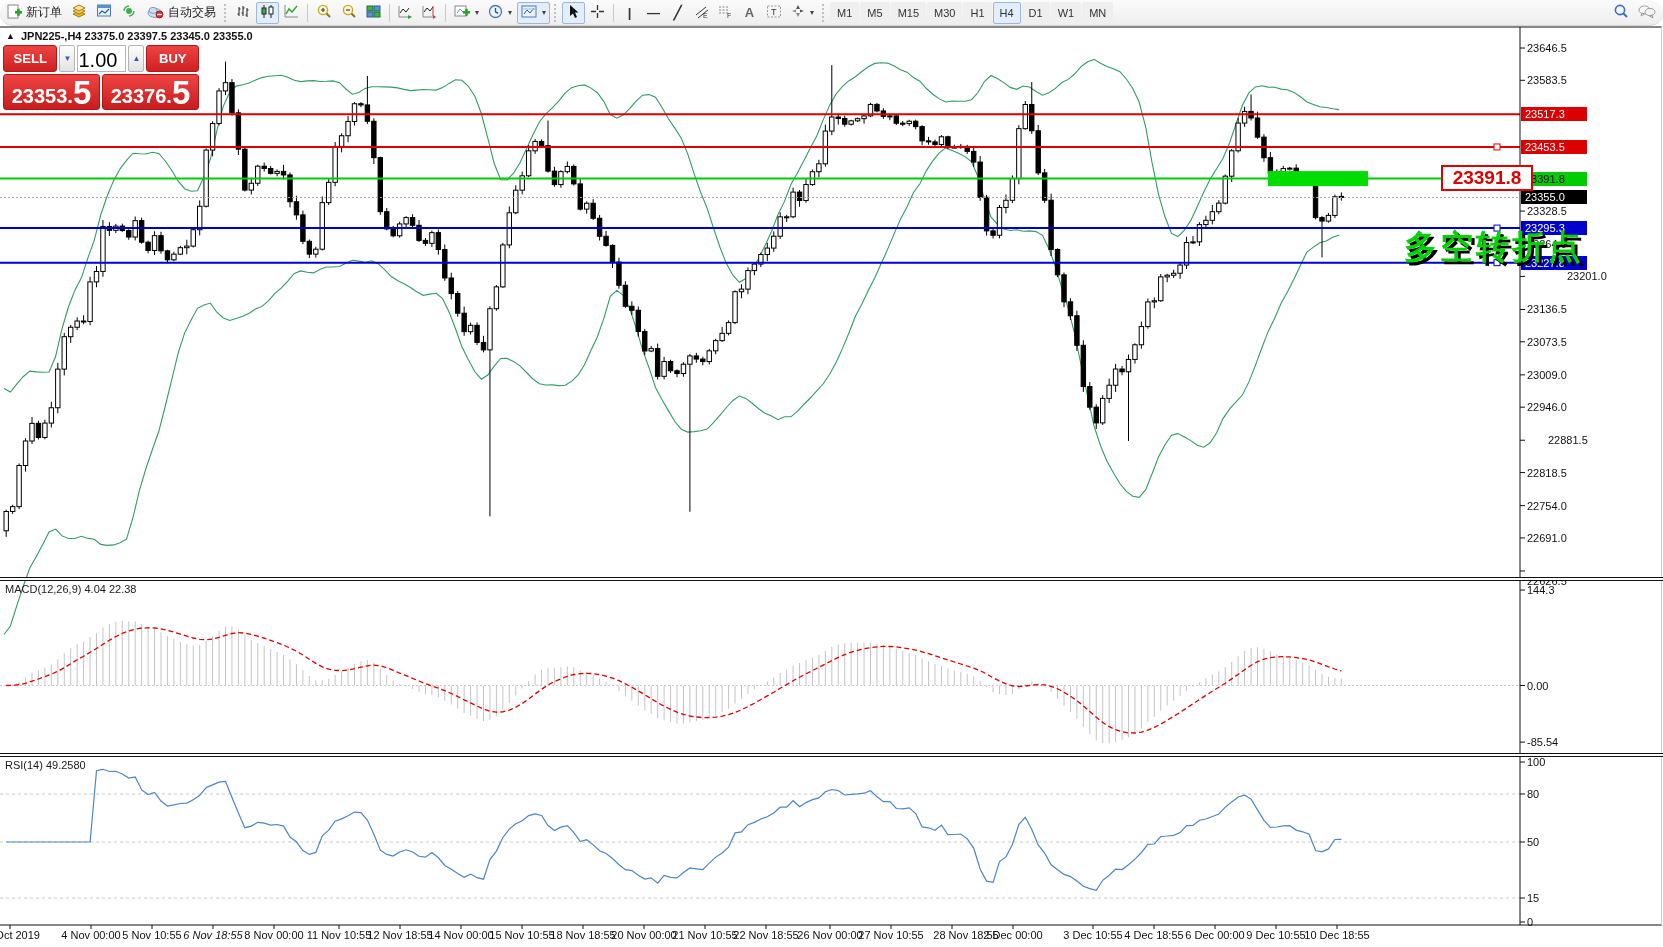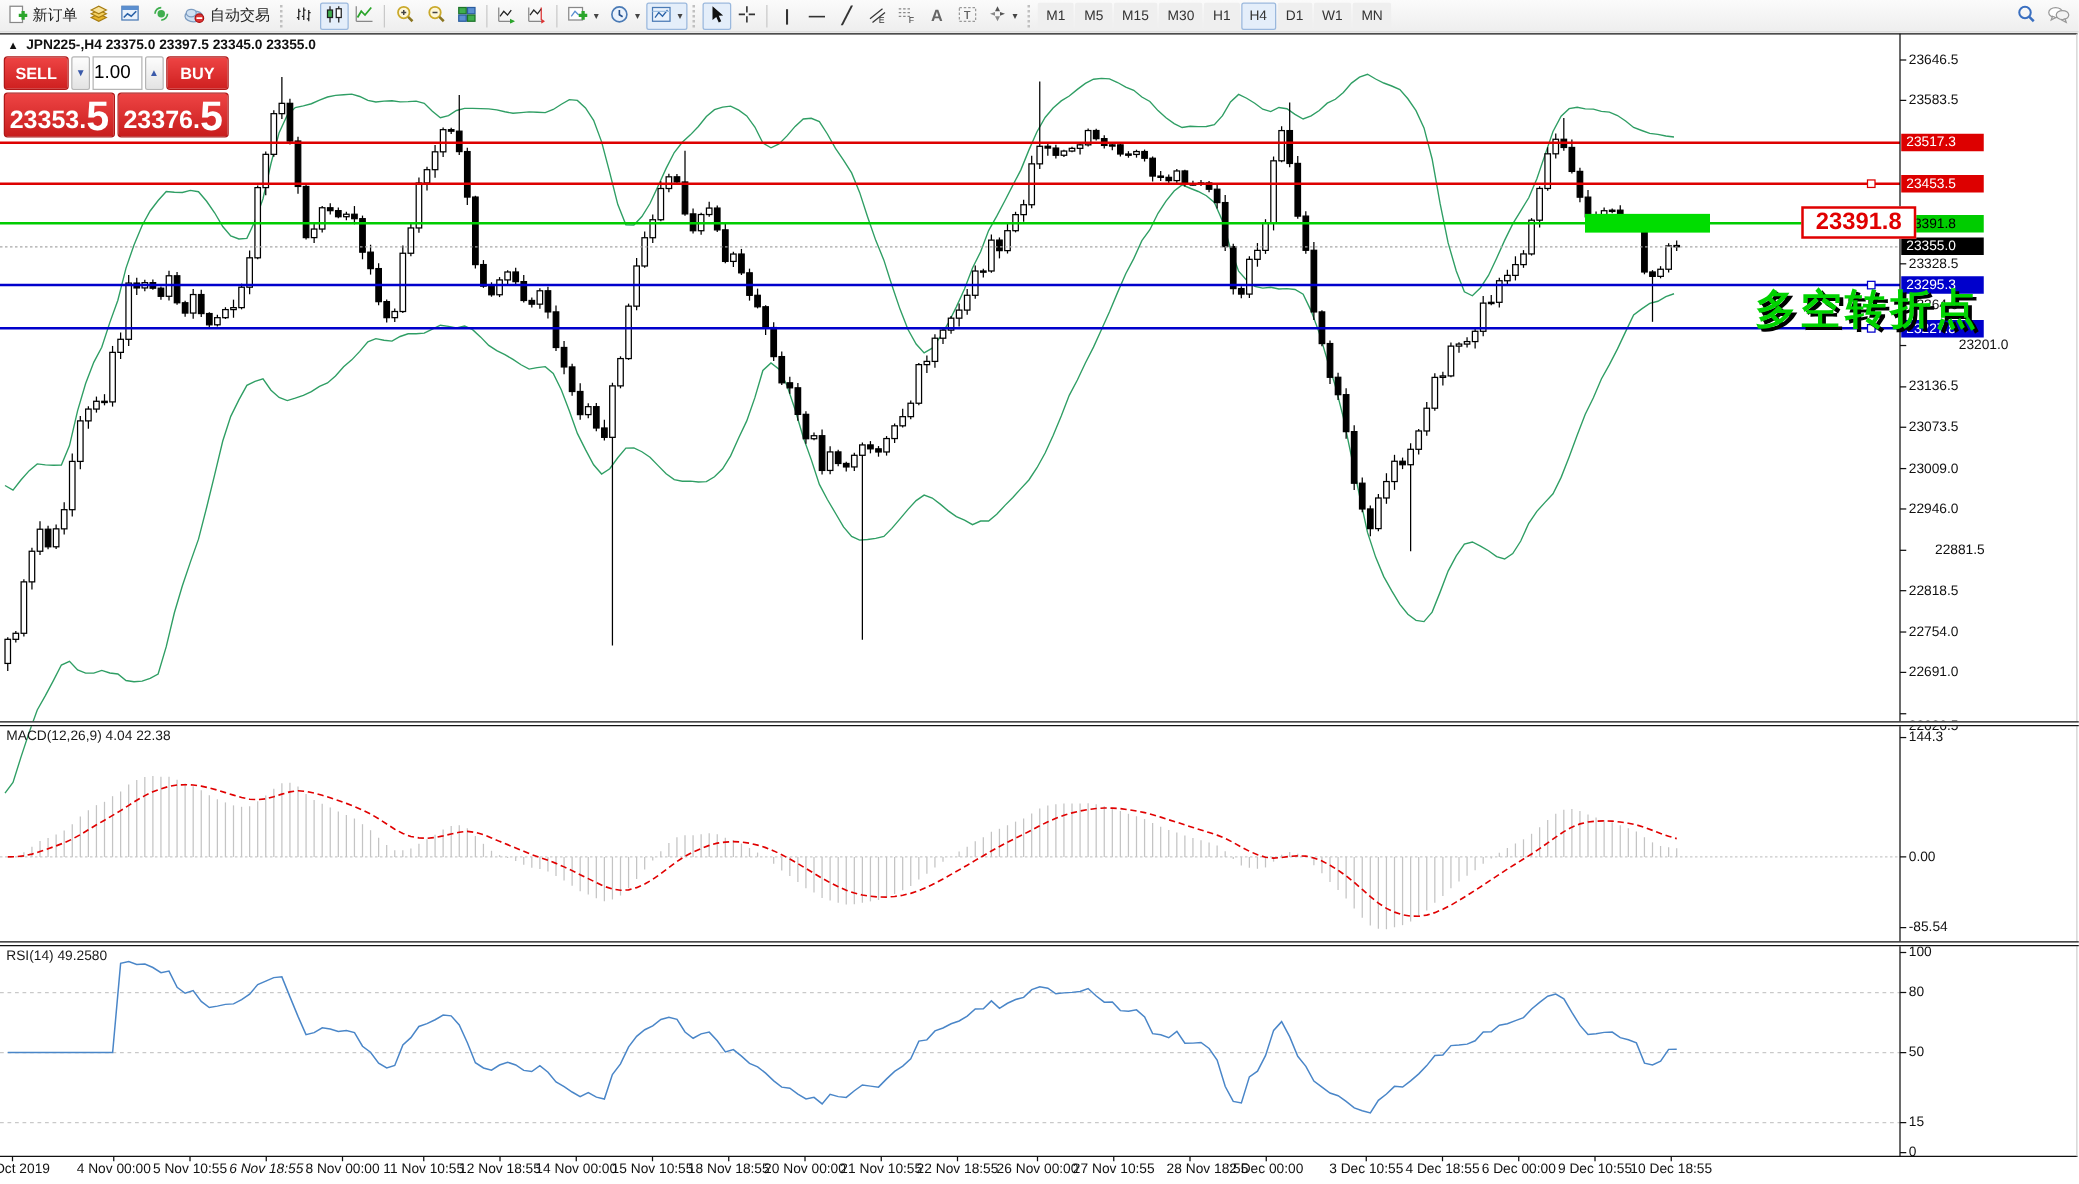--- a/index.html
+++ b/index.html
@@ -1,47 +1,47 @@
 <!DOCTYPE html>
 <html><head>
 <meta charset="utf-8">
 <style>
   html,body{margin:0;padding:0;width:1663px;height:947px;overflow:hidden;background:#fff;
     font-family:"Liberation Sans",sans-serif;-webkit-font-smoothing:none;}
   *{box-sizing:border-box;}
   
   .toolbar{position:absolute;top:0;left:0;width:1663px;height:26px;background:linear-gradient(#fbfbfb,#eeeeee);
-    border-bottom:1px solid #d4d4d4;display:flex;align-items:center;padding:0 3px;gap:1px;font-size:11px;color:#333;z-index:5;}
+    border-bottom:1px solid #d4d4d4;display:flex;align-items:center;padding:0 3px;gap:1px;font-size:11px;color:#333;z-index:5;border-radius:13px;}
   .tb-btn{height:22px;min-width:23px;display:flex;align-items:center;justify-content:center;gap:4px;
     border:1px solid transparent;border-radius:2px;background:transparent;padding:0 3px;font-size:12px;color:#222;cursor:default;}
   .tb-btn.active{background:#e4eefa;border-color:#9ab8dd;}
   .tb-btn .cap{font-size:12px;}
   .tb-sep{width:1px;height:18px;background:#c9c9c9;margin:0 3px;}
   .tb-handle{width:4px;height:18px;border-left:2px dotted #c0c0c0;margin:0 3px;}
   .tb-spacer{flex:1;}
   .caret{font-size:8px;color:#444;margin-left:1px;}
   .glyph{font-size:13px;font-weight:bold;color:#333;line-height:1;}
   .tf-btn{height:22px;min-width:27px;display:flex;align-items:center;justify-content:center;
     border:1px solid transparent;border-radius:2px;font-size:11px;color:#333;}
   .tf-btn.active{background:#e4eefa;border-color:#9ab8dd;}
   
   #chart-svg{position:absolute;top:0;left:0;z-index:1;}
   .overlay{position:absolute;z-index:3;}
   #symbol-title{top:30px;left:6px;font-size:11px;font-weight:bold;color:#111;display:flex;gap:6px;align-items:center;}
   #symbol-title .tri{font-size:9px;}
   
-  #trade-panel{top:45px;left:3px;width:180px;z-index:4;}
+  #trade-panel{top:45px;left:3px;width:196px;z-index:4;}
   .tp-row1{display:flex;height:27px;gap:2px;}
   .tp-btn{background:linear-gradient(#ee4444,#cf2020);color:#fff;font-weight:bold;font-size:13px;
     display:flex;align-items:center;justify-content:center;border-radius:3px;border:1px solid #b01818;}
   .tp-sell{width:58px;}
   .tp-buy{width:56px;}
   .tp-spin{width:17px;background:linear-gradient(#fdfdfd,#e3e3e3);border:1px solid #b5b5b5;border-radius:2px;
     display:flex;align-items:center;justify-content:center;font-size:8px;color:#3a5aaa;}
-  .tp-vol{flex:1;background:#fff;border:1px solid #b5b5b5;text-align:right;font-size:15px;padding:3px 8px 0 0;color:#000;}
+  .tp-vol{flex:1;background:#fff;border:1px solid #b5b5b5;text-align:right;font-size:20px;padding:3px 8px 0 0;color:#000;}
   .tp-row2{display:flex;gap:2px;margin-top:2px;height:36px;}
   .tp-price{flex:1;background:linear-gradient(#ee4444,#c81d1d);border:1px solid #b01818;border-radius:3px;color:#fff;
     display:flex;align-items:flex-end;justify-content:center;padding-bottom:1px;}
   .tp-price .whole{font-size:20px;font-weight:bold;line-height:1.2;}
   .tp-price .pips{font-size:33px;font-weight:bold;line-height:0.92;}
   
   .ind-label{font-size:11px;color:#1a1a1a;z-index:3;}
   
   .panel-sep{left:0;width:1663px;height:4px;border-top:1px solid #111;border-bottom:1px solid #111;background:#fff;z-index:3;}
   

